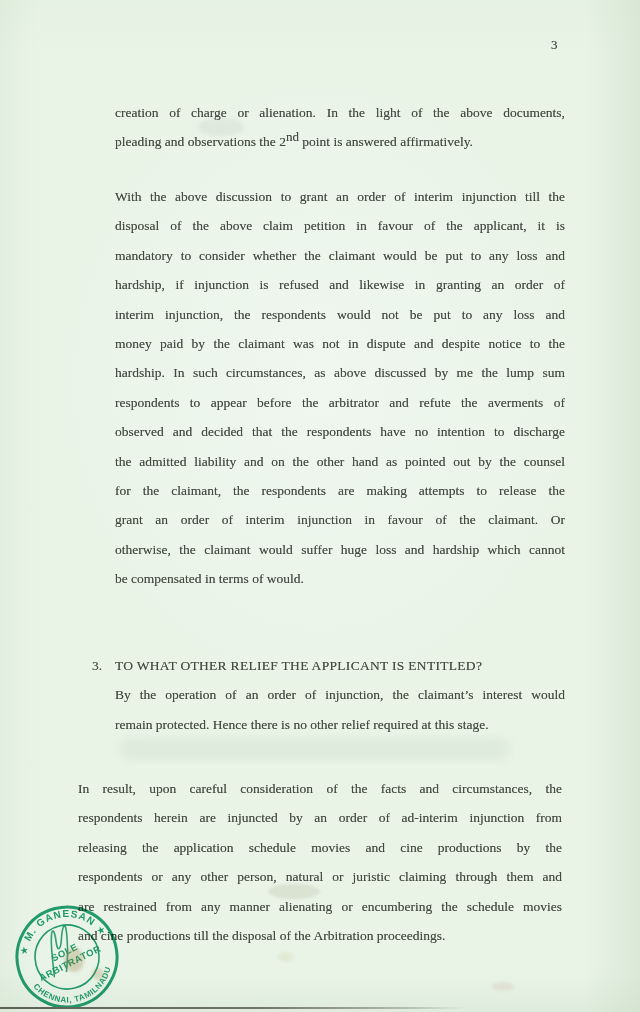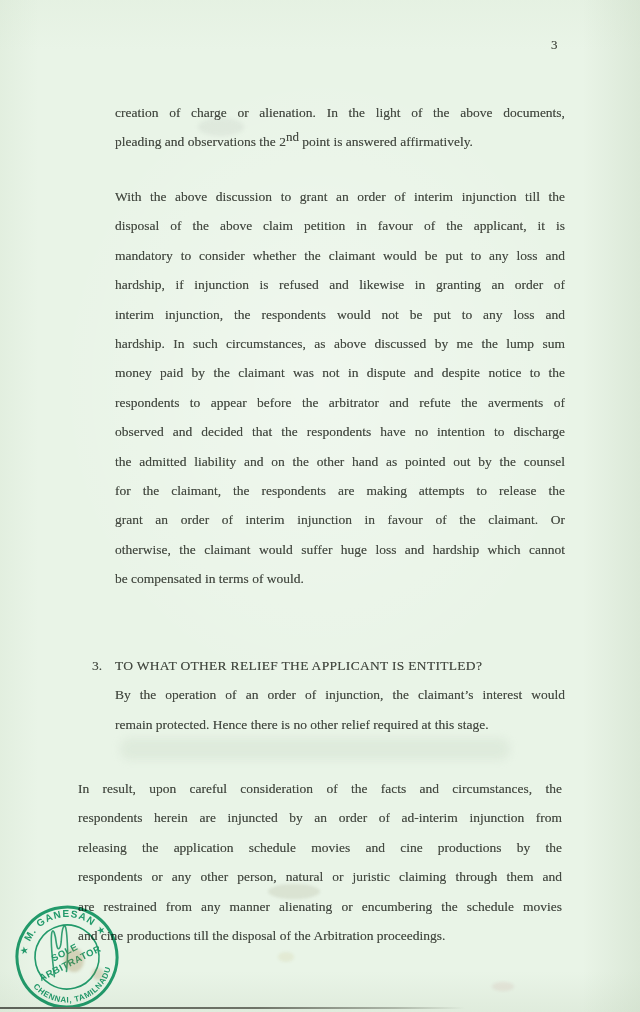--- a/index.html
+++ b/index.html
@@ -75,22 +75,22 @@
   <div class="ln">creation of charge or alienation. In the light of the above documents,</div>
   <div class="ln last"><span>pleading and observations the 2</span><sup>nd</sup><span> point is answered affirmatively.</span></div>
 </div>
 
 <div class="para2 txt">
   <div class="ln">With the above discussion to grant an order of interim injunction till the</div>
   <div class="ln">disposal of the above claim petition in favour of the applicant, it is</div>
   <div class="ln">mandatory to consider whether the claimant would be put to any loss and</div>
   <div class="ln">hardship, if injunction is refused and likewise in granting an order of</div>
   <div class="ln">interim injunction, the respondents would not be put to any loss and</div>
+  <div class="ln">money paid by the claimant was not in dispute and despite notice to the</div>
   <div class="ln">hardship. In such circumstances, as above discussed by me the lump sum</div>
-  <div class="ln">money paid by the claimant was not in dispute and despite notice to the</div>
   <div class="ln">respondents to appear before the arbitrator and refute the averments of</div>
   <div class="ln">observed and decided that the respondents have no intention to discharge</div>
   <div class="ln">the admitted liability and on the other hand as pointed out by the counsel</div>
   <div class="ln">for the claimant, the respondents are making attempts to release the</div>
   <div class="ln">grant an order of interim injunction in favour of the claimant. Or</div>
   <div class="ln">otherwise, the claimant would suffer huge loss and hardship which cannot</div>
   <div class="ln last">be compensated in terms of would.</div>
 </div>
 
 <div class="section3 txt">

